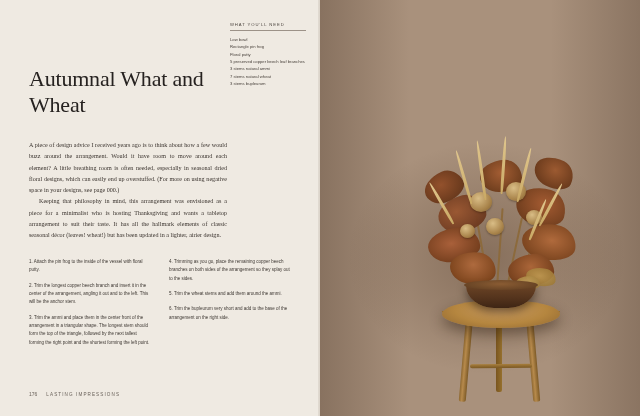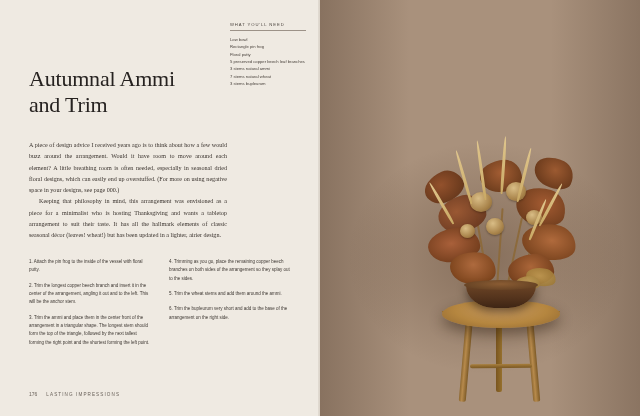--- a/index.html
+++ b/index.html
@@ -239,21 +239,21 @@
         <li>Low bowl</li>
         <li>Rectangle pin frog</li>
         <li>Floral putty</li>
         <li>5 preserved copper beech leaf branches</li>
         <li>3 stems natural ammi</li>
         <li>7 stems natural wheat</li>
         <li>3 stems bupleurum</li>
       </ul>
     </div>
 
-    <h1 class="title">Autumnal Ammi and Trim</h1>
+    <h1 class="title">Autumnal What and Wheat</h1>
 
     <div class="body-copy">
       <p>A piece of design advice I received years ago is to think about how a few would buzz around the arrangement. Would it have room to move around each element? A little breathing room is often needed, especially in seasonal dried floral designs, which can easily end up overstuffed. (For more on using negative space in your designs, see page 000.)</p>
       <p>Keeping that philosophy in mind, this arrangement was envisioned as a piece for a minimalist who is hosting Thanksgiving and wants a tabletop arrangement to suit their taste. It has all the hallmark elements of classic seasonal décor (leaves! wheat!) but has been updated in a lighter, airier design.</p>
     </div>
 
     <div class="steps">
       <div class="steps-col">
         <div class="step">1.  Attach the pin frog to the inside of the vessel with floral putty.</div>
         <div class="step">2.  Trim the longest copper beech branch and insert it in the center of the arrangement, angling it out and to the left. This will be the anchor stem.</div>

